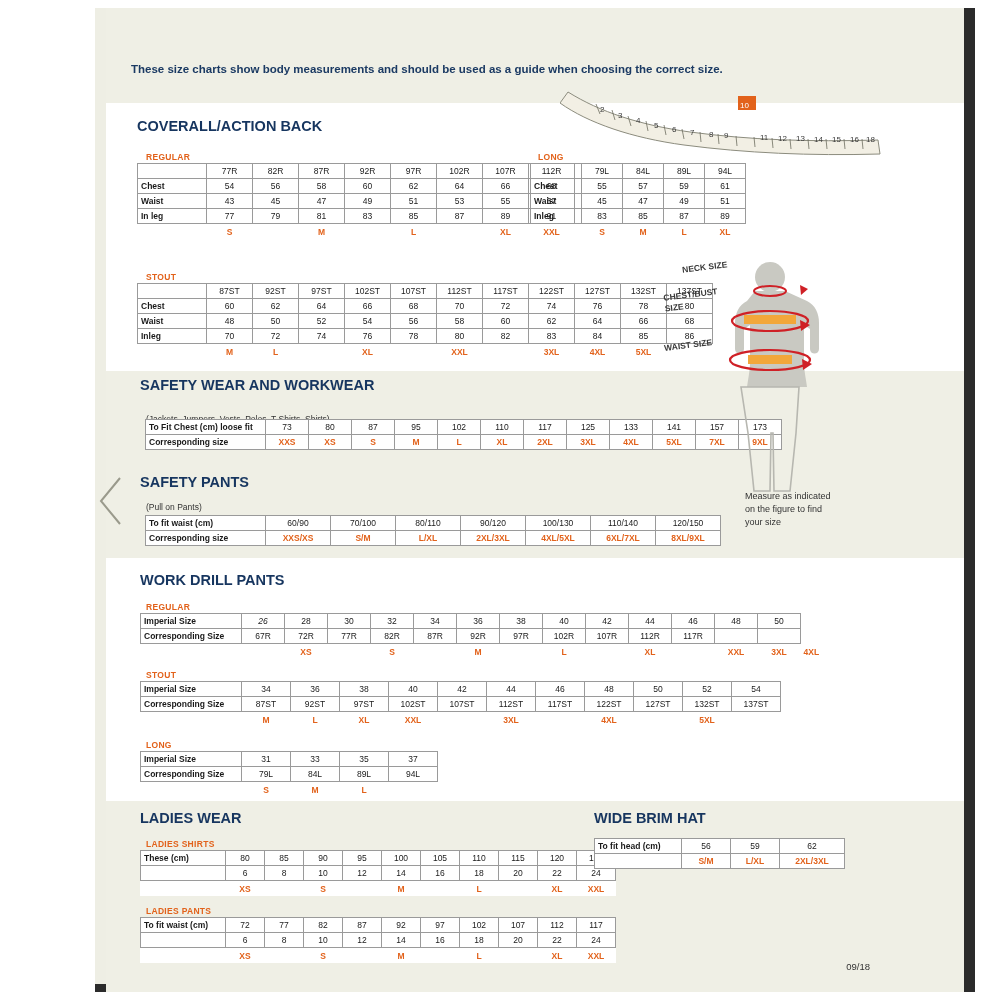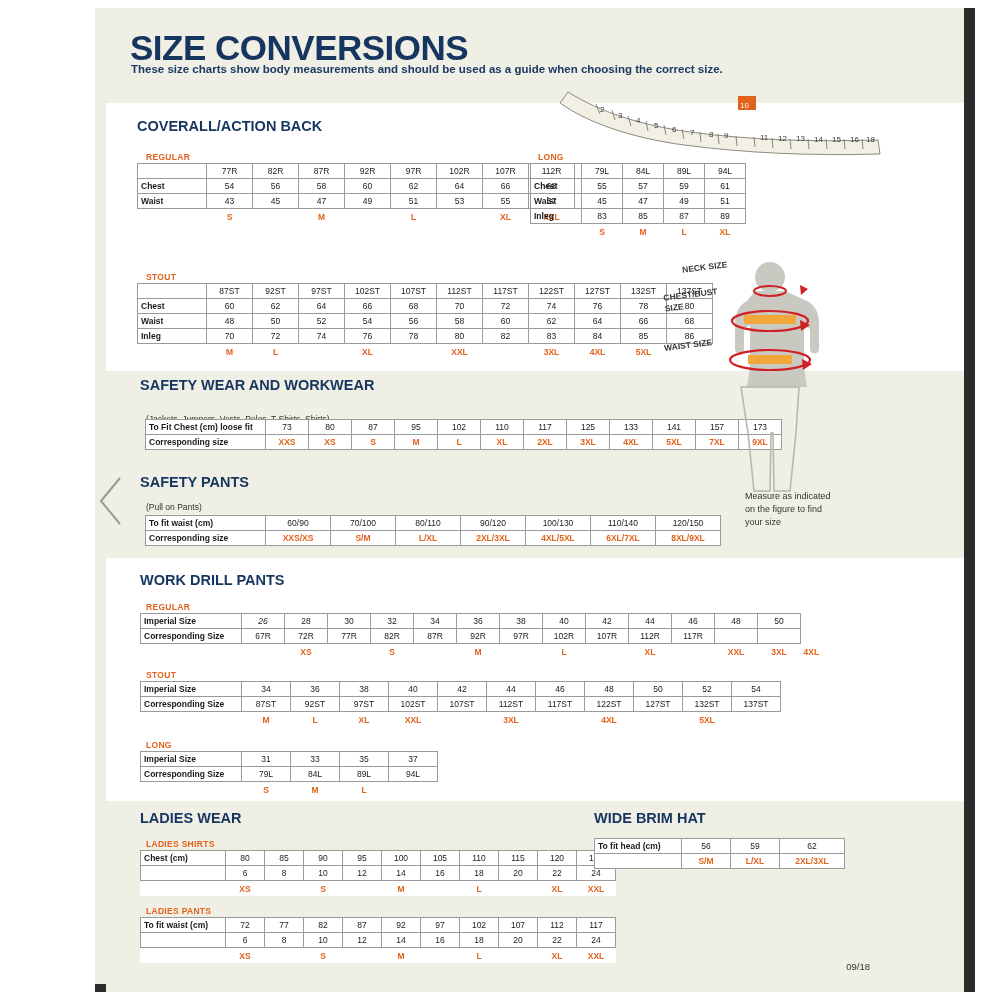--- a/index.html
+++ b/index.html
@@ -90,21 +90,20 @@
 <body>
 
 <div class="page">
 
   <div class="band"></div>
   <div class="band-white"></div>
   <div class="shadow-r"></div>
   <div class="shadow-b"></div>
 
   <div class="hdr"></div>
-  <h1 class="title">SIZE CONVERSIONS</h1>
   <div class="subtitle">These size charts show body measurements and should be used as a guide when choosing the correct size.</div>
 
   <svg class="figure" style="left:560px;top:90px;" width="330" height="70" viewBox="0 0 330 70">
     <path d="M8,2 C40,22 80,35 130,42 C190,50 250,52 318,50 L320,64 C250,66 185,63 124,55 C72,48 28,33 0,13 Z" fill="#f2efe4" stroke="#8c8c7e" stroke-width="1"></path>
     <g stroke="#6d6d60" stroke-width="0.8">
       <line x1="36" y1="14" x2="40" y2="24"></line>
         <line x1="52" y1="20" x2="55" y2="30"></line>
       <line x1="68" y1="26" x2="71" y2="36"></line>
         <line x1="86" y1="31" x2="88" y2="41"></line>
       <line x1="104" y1="35" x2="106" y2="45"></line>
@@ -172,20 +171,31 @@
       <td class="lbl">Waist</td>
       <td>43</td>
       <td>45</td>
       <td>47</td>
       <td>49</td>
       <td>51</td>
       <td>53</td>
       <td>55</td>
       <td>57</td>
     </tr>
+    <tr>
+      <td class="lbl">In leg</td>
+      <td>77</td>
+      <td>79</td>
+      <td>81</td>
+      <td>83</td>
+      <td>85</td>
+      <td>87</td>
+      <td>89</td>
+      <td>91</td>
+    </tr>
     <tr class="sizes">
       <td></td>
       <td>S</td>
       <td></td>
       <td>M</td>
       <td></td>
       <td>L</td>
       <td></td>
       <td>XL</td>
       <td>XXL</td>
@@ -534,21 +544,21 @@
     </table>
 
   <div class="beige-strip" style="left:106px;top:801px;width:858px;height:191px;"></div>
 
   <div class="sec-title" style="left:140px;top:810px;">LADIES WEAR</div>
 
   <div class="sub-red" style="left:146px;top:839px;">LADIES SHIRTS</div>
   <table class="grid" style="left:140px;top:850px;background:#ffffff;">
     <tbody>
         <tr>
-      <td class="lbl" style="width:78px;">Chest (cm)</td>
+      <td class="lbl" style="width:78px;">These (cm)</td>
       <td style="width:32px;">80</td>
       <td style="width:32px;">85</td>
       <td style="width:32px;">90</td>
       <td style="width:32px;">95</td>
       <td style="width:32px;">100</td>
       <td style="width:32px;">105</td>
       <td style="width:32px;">110</td>
       <td style="width:32px;">115</td>
       <td style="width:32px;">120</td>
       <td style="width:32px;">125</td>

